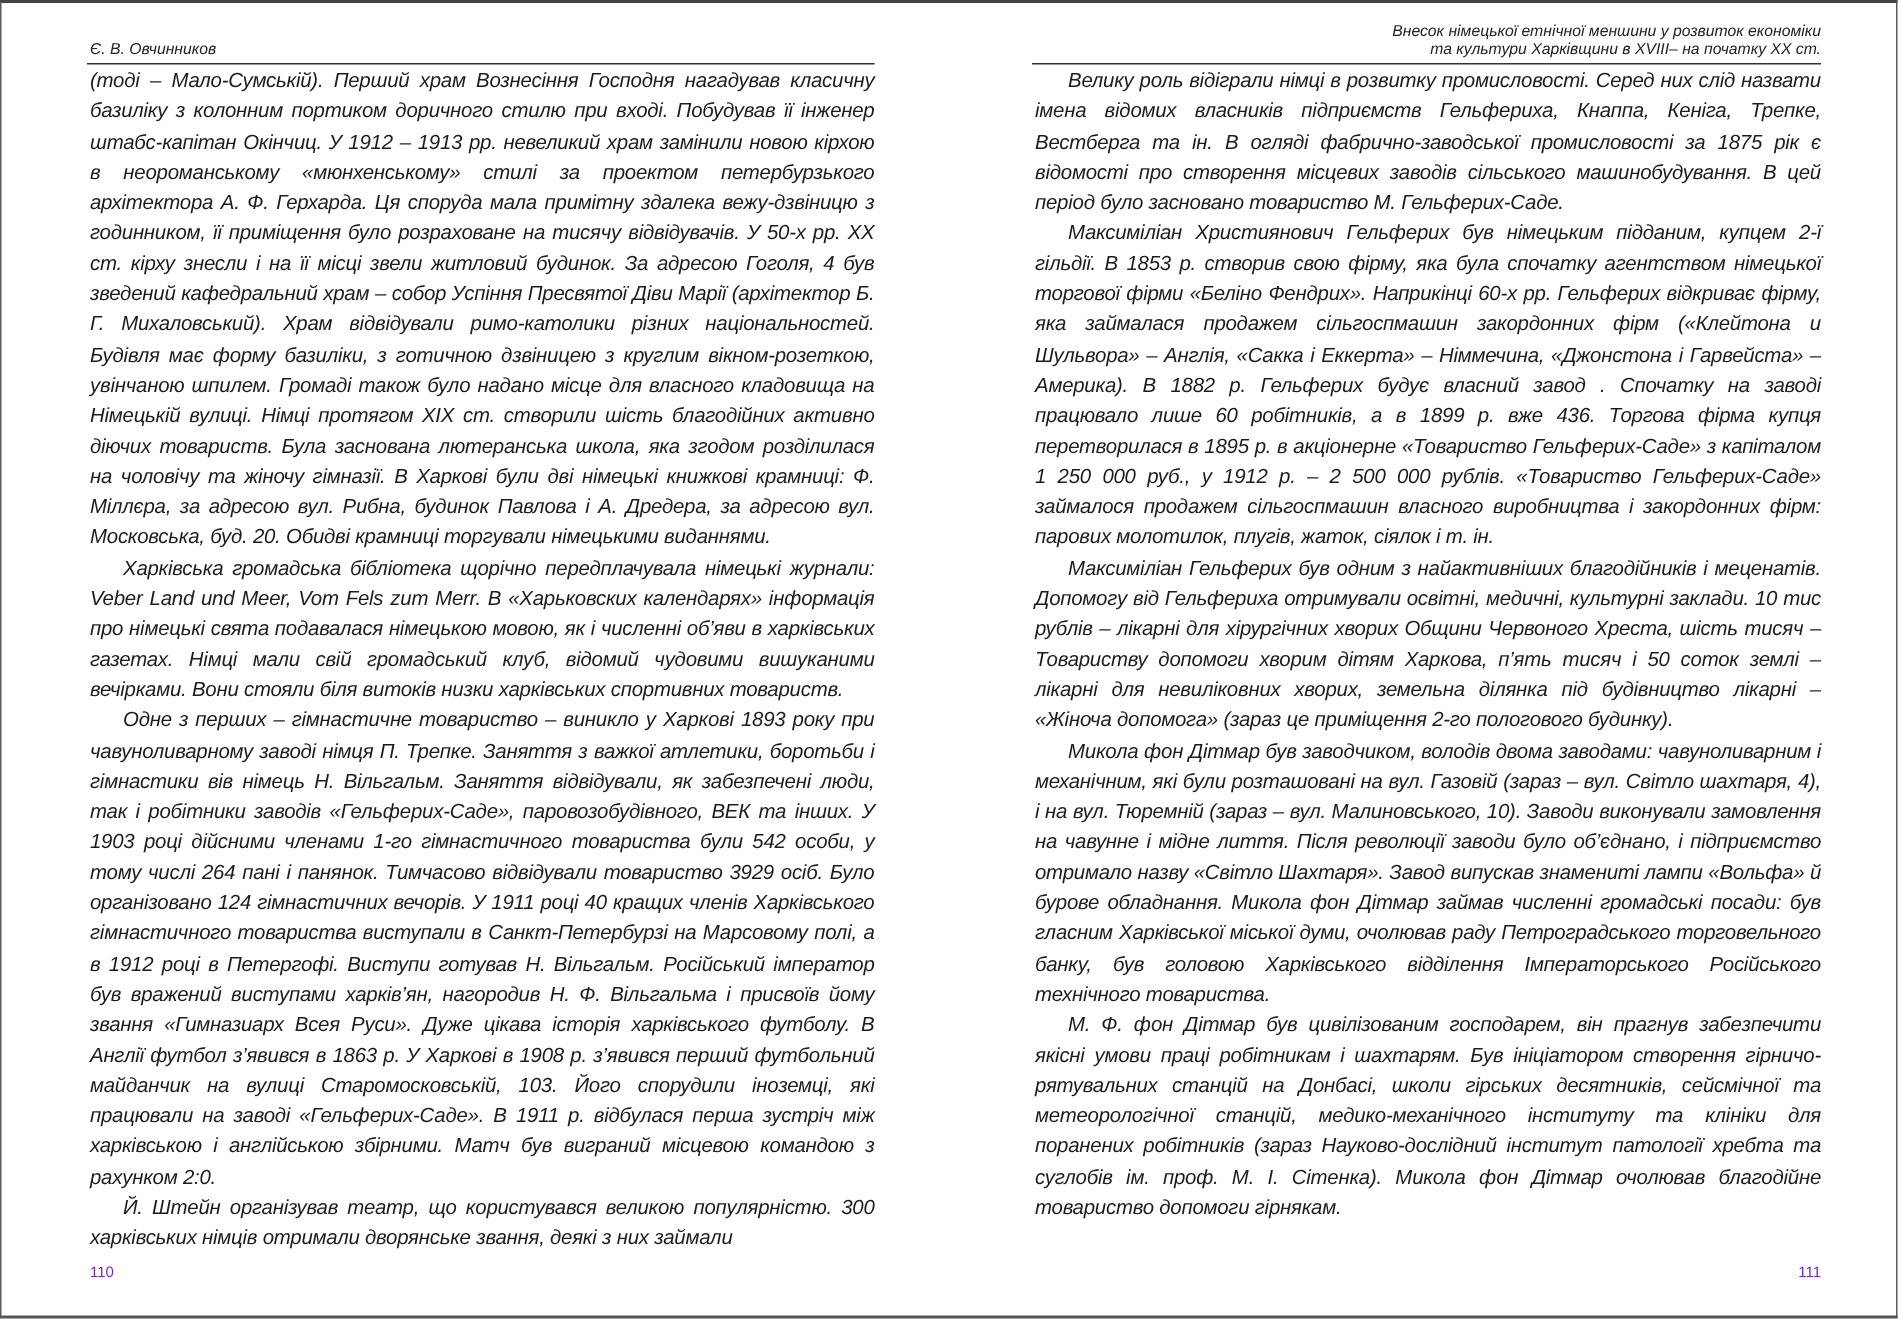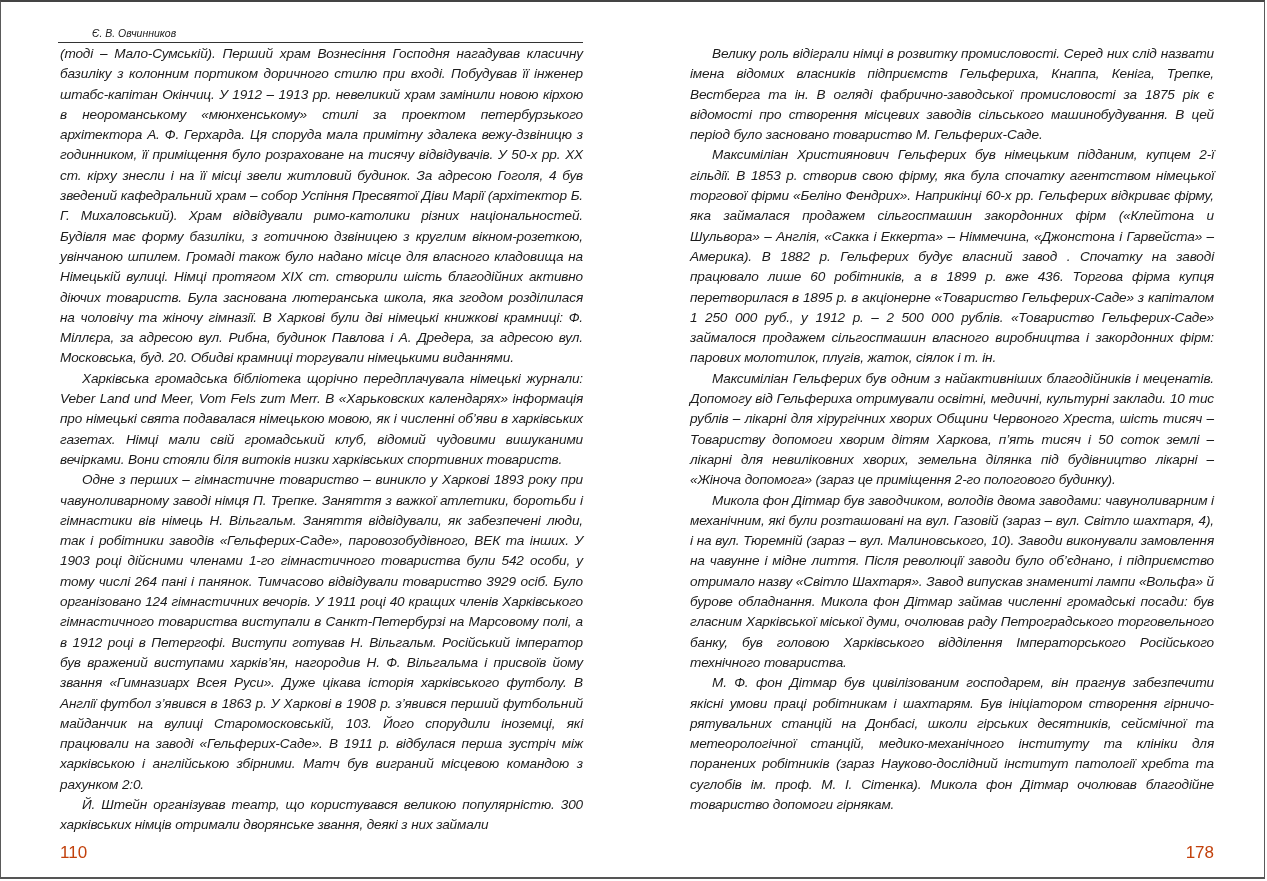--- a/index.html
+++ b/index.html
@@ -11,33 +11,33 @@
   }
   .page { position: absolute; top: 0; height: 881px; }
   .page.left { left: 58px; width: 525px; }
   .page.right { left: 688px; width: 526px; }
   .running-head {
     position: absolute; top: 12px; left: 0; right: 0; height: 30px;
     border-bottom: 1px solid #333;
     font-family: "Liberation Sans", sans-serif; font-style: italic;
     font-size: 10.5px; color: #222; line-height: 12px;
   }
-  .page.left .running-head .author { position: absolute; left: 2px; bottom: 3px; margin-left: 32px; }
+  .page.left .running-head .author { position: absolute; left: 2px; bottom: 3px; }
   .page.right .running-head .title { position: absolute; right: 0; bottom: 3px; text-align: right; }
   .body-text {
     position: absolute; top: 44px; left: 2px; right: 0;
     font-family: "Liberation Sans", sans-serif; font-size: 13.6px; line-height: 20.3px;
     color: #1c1c1c; text-align: justify; hyphens: manual;
     letter-spacing: -0.15px;
   }
   .body-text p { margin: 0; font-style: italic; }
   .body-text p.indent { text-indent: 22px; }
   .folio {
     position: absolute; top: 843px;
-    font-family: "Liberation Sans", sans-serif; font-size: 17px; color: #c2410c;
+    font-family: "Liberation Sans", sans-serif; font-size: 10px; color: #6d28d9;
   }
   .page.left .folio { left: 2px; }
   .page.right .folio { right: 0; }
 </style>
 </head>
 <body>
 
 <div class="frame"></div>
 
 <div class="page left">
@@ -47,21 +47,27 @@
   <div class="body-text">
     <p>(тоді – Мало-Сумській). Перший храм Вознесіння Господня нагадував класичну базиліку з колонним портиком доричного стилю при вході. Побудував її інженер штабс-капітан Окінчиц. У 1912 – 1913 рр. невеликий храм замінили новою кірхою в неороманському «мюнхенському» стилі за проектом петербурзького архітектора А. Ф. Герхарда. Ця споруда мала примітну здалека вежу-дзвіницю з годинником, її приміщення було розраховане на тисячу відвідувачів. У 50-х рр. ХХ ст. кірху знесли і на її місці звели житловий будинок. За адресою Гоголя, 4 був зведений кафедральний храм – собор Успіння Пресвятої Діви Марії (архітектор Б. Г. Михаловський). Храм відвідували римо-католики різних національностей. Будівля має форму базиліки, з готичною дзвіницею з круглим вікном-розеткою, увінчаною шпилем. Громаді також було надано місце для власного кладовища на Німецькій вулиці. Німці протягом XIX ст. створили шість благодійних активно діючих товариств. Була заснована лютеранська школа, яка згодом розділилася на чоловічу та жіночу гімназії. В Харкові були дві німецькі книжкові крамниці: Ф. Міллєра, за адресою вул. Рибна, будинок Павлова і А. Дредера, за адресою вул. Московська, буд. 20. Обидві крамниці торгували німецькими виданнями.</p>
     <p class="indent">Харківська громадська бібліотека щорічно передплачувала німецькі журнали: Veber Land und Meer, Vom Fels zum Merr. В «Харьковских календарях» інформація про німецькі свята подавалася німецькою мовою, як і численні об’яви в харківських газетах. Німці мали свій громадський клуб, відомий чудовими вишуканими вечірками. Вони стояли біля витоків низки харківських спортивних товариств.</p>
     <p class="indent">Одне з перших – гімнастичне товариство – виникло у Харкові 1893 року при чавуноливарному заводі німця П. Трепке. Заняття з важкої атлетики, боротьби і гімнастики вів німець Н. Вільгальм. Заняття відвідували, як забезпечені люди, так і робітники заводів «Гельферих-Саде», паровозобудівного, ВЕК та інших. У 1903 році дійсними членами 1-го гімнастичного товариства були 542 особи, у тому числі 264 пані і панянок. Тимчасово відвідували товариство 3929 осіб. Було організовано 124 гімнастичних вечорів. У 1911 році 40 кращих членів Харківського гімнастичного товариства виступали в Санкт-Петербурзі на Марсовому полі, а в 1912 році в Петергофі. Виступи готував Н. Вільгальм. Російський імператор був вражений виступами харків’ян, нагородив Н. Ф. Вільгальма і присвоїв йому звання «Гимназиарх Всея Руси». Дуже цікава історія харківського футболу. В Англії футбол з’явився в 1863 р. У Харкові в 1908 р. з’явився перший футбольний майданчик на вулиці Старомосковській, 103. Його спорудили іноземці, які працювали на заводі «Гельферих-Саде». В 1911 р. відбулася перша зустріч між харківською і англійською збірними. Матч був виграний місцевою командою з рахунком 2:0.</p>
     <p class="indent">Й. Штейн організував театр, що користувався великою популярністю. 300 харківських німців отримали дворянське звання, деякі з них займали</p>
   </div>
   <div class="folio">110</div>
 </div>
 
 <div class="page right">
+  <div class="running-head">
+    <div class="title">
+      <div>Внесок німецької етнічної меншини у розвиток економіки</div>
+      <div>та культури Харківщини в XVIII– на початку ХХ ст.</div>
+    </div>
+  </div>
   <div class="body-text">
     <p class="indent">Велику роль відіграли німці в розвитку промисловості. Серед них слід назвати імена відомих власників підприємств Гельфериха, Кнаппа, Кеніга, Трепке, Вестберга та ін. В огляді фабрично-заводської промисловості за 1875 рік є відомості про створення місцевих заводів сільського машинобудування. В цей період було засновано товариство М. Гельферих-Саде.</p>
     <p class="indent">Максиміліан Християнович Гельферих був німецьким підданим, купцем 2-ї гільдії. В 1853 р. створив свою фірму, яка була спочатку агентством німецької торгової фірми «Беліно Фендрих». Наприкінці 60-х рр. Гельферих відкриває фірму, яка займалася продажем сільгоспмашин закордонних фірм («Клейтона и Шульвора» – Англія, «Сакка і Еккерта» – Німмечина, «Джонстона і Гарвейста» – Америка). В 1882 р. Гельферих будує власний завод . Спочатку на заводі працювало лише 60 робітників, а в 1899 р. вже 436. Торгова фірма купця перетворилася в 1895 р. в акціонерне «Товариство Гельферих-Саде» з капіталом 1 250 000 руб., у 1912 р. – 2 500 000 рублів. «Товариство Гельферих-Саде» займалося продажем сільгоспмашин власного виробництва і закордонних фірм: парових молотилок, плугів, жаток, сіялок і т. ін.</p>
     <p class="indent">Максиміліан Гельферих був одним з найактивніших благодійників і меценатів. Допомогу від Гельфериха отримували освітні, медичні, культурні заклади. 10 тис рублів – лікарні для хірургічних хворих Общини Червоного Хреста, шість тисяч – Товариству допомоги хворим дітям Харкова, п’ять тисяч і 50 соток землі – лікарні для невиліковних хворих, земельна ділянка під будівництво лікарні – «Жіноча допомога» (зараз це приміщення 2-го пологового будинку).</p>
     <p class="indent">Микола фон Дітмар був заводчиком, володів двома заводами: чавуноливарним і механічним, які були розташовані на вул. Газовій (зараз – вул. Світло шахтаря, 4), і на вул. Тюремній (зараз – вул. Малиновського, 10). Заводи виконували замовлення на чавунне і мідне лиття. Після революції заводи було об’єднано, і підприємство отримало назву «Світло Шахтаря». Завод випускав знамениті лампи «Вольфа» й бурове обладнання. Микола фон Дітмар займав численні громадські посади: був гласним Харківської міської думи, очолював раду Петроградського торговельного банку, був головою Харківського відділення Імператорського Російського технічного товариства.</p>
     <p class="indent">М. Ф. фон Дітмар був цивілізованим господарем, він прагнув забезпечити якісні умови праці робітникам і шахтарям. Був ініціатором створення гірничо-рятувальних станцій на Донбасі, школи гірських десятників, сейсмічної та метеорологічної станцій, медико-механічного інституту та клініки для поранених робітників (зараз Науково-дослідний інститут патології хребта та суглобів ім. проф. М. І. Сітенка). Микола фон Дітмар очолював благодійне товариство допомоги гірнякам.</p>
   </div>
-  <div class="folio">178</div>
+  <div class="folio">111</div>
 </div>
 
 </body></html>

